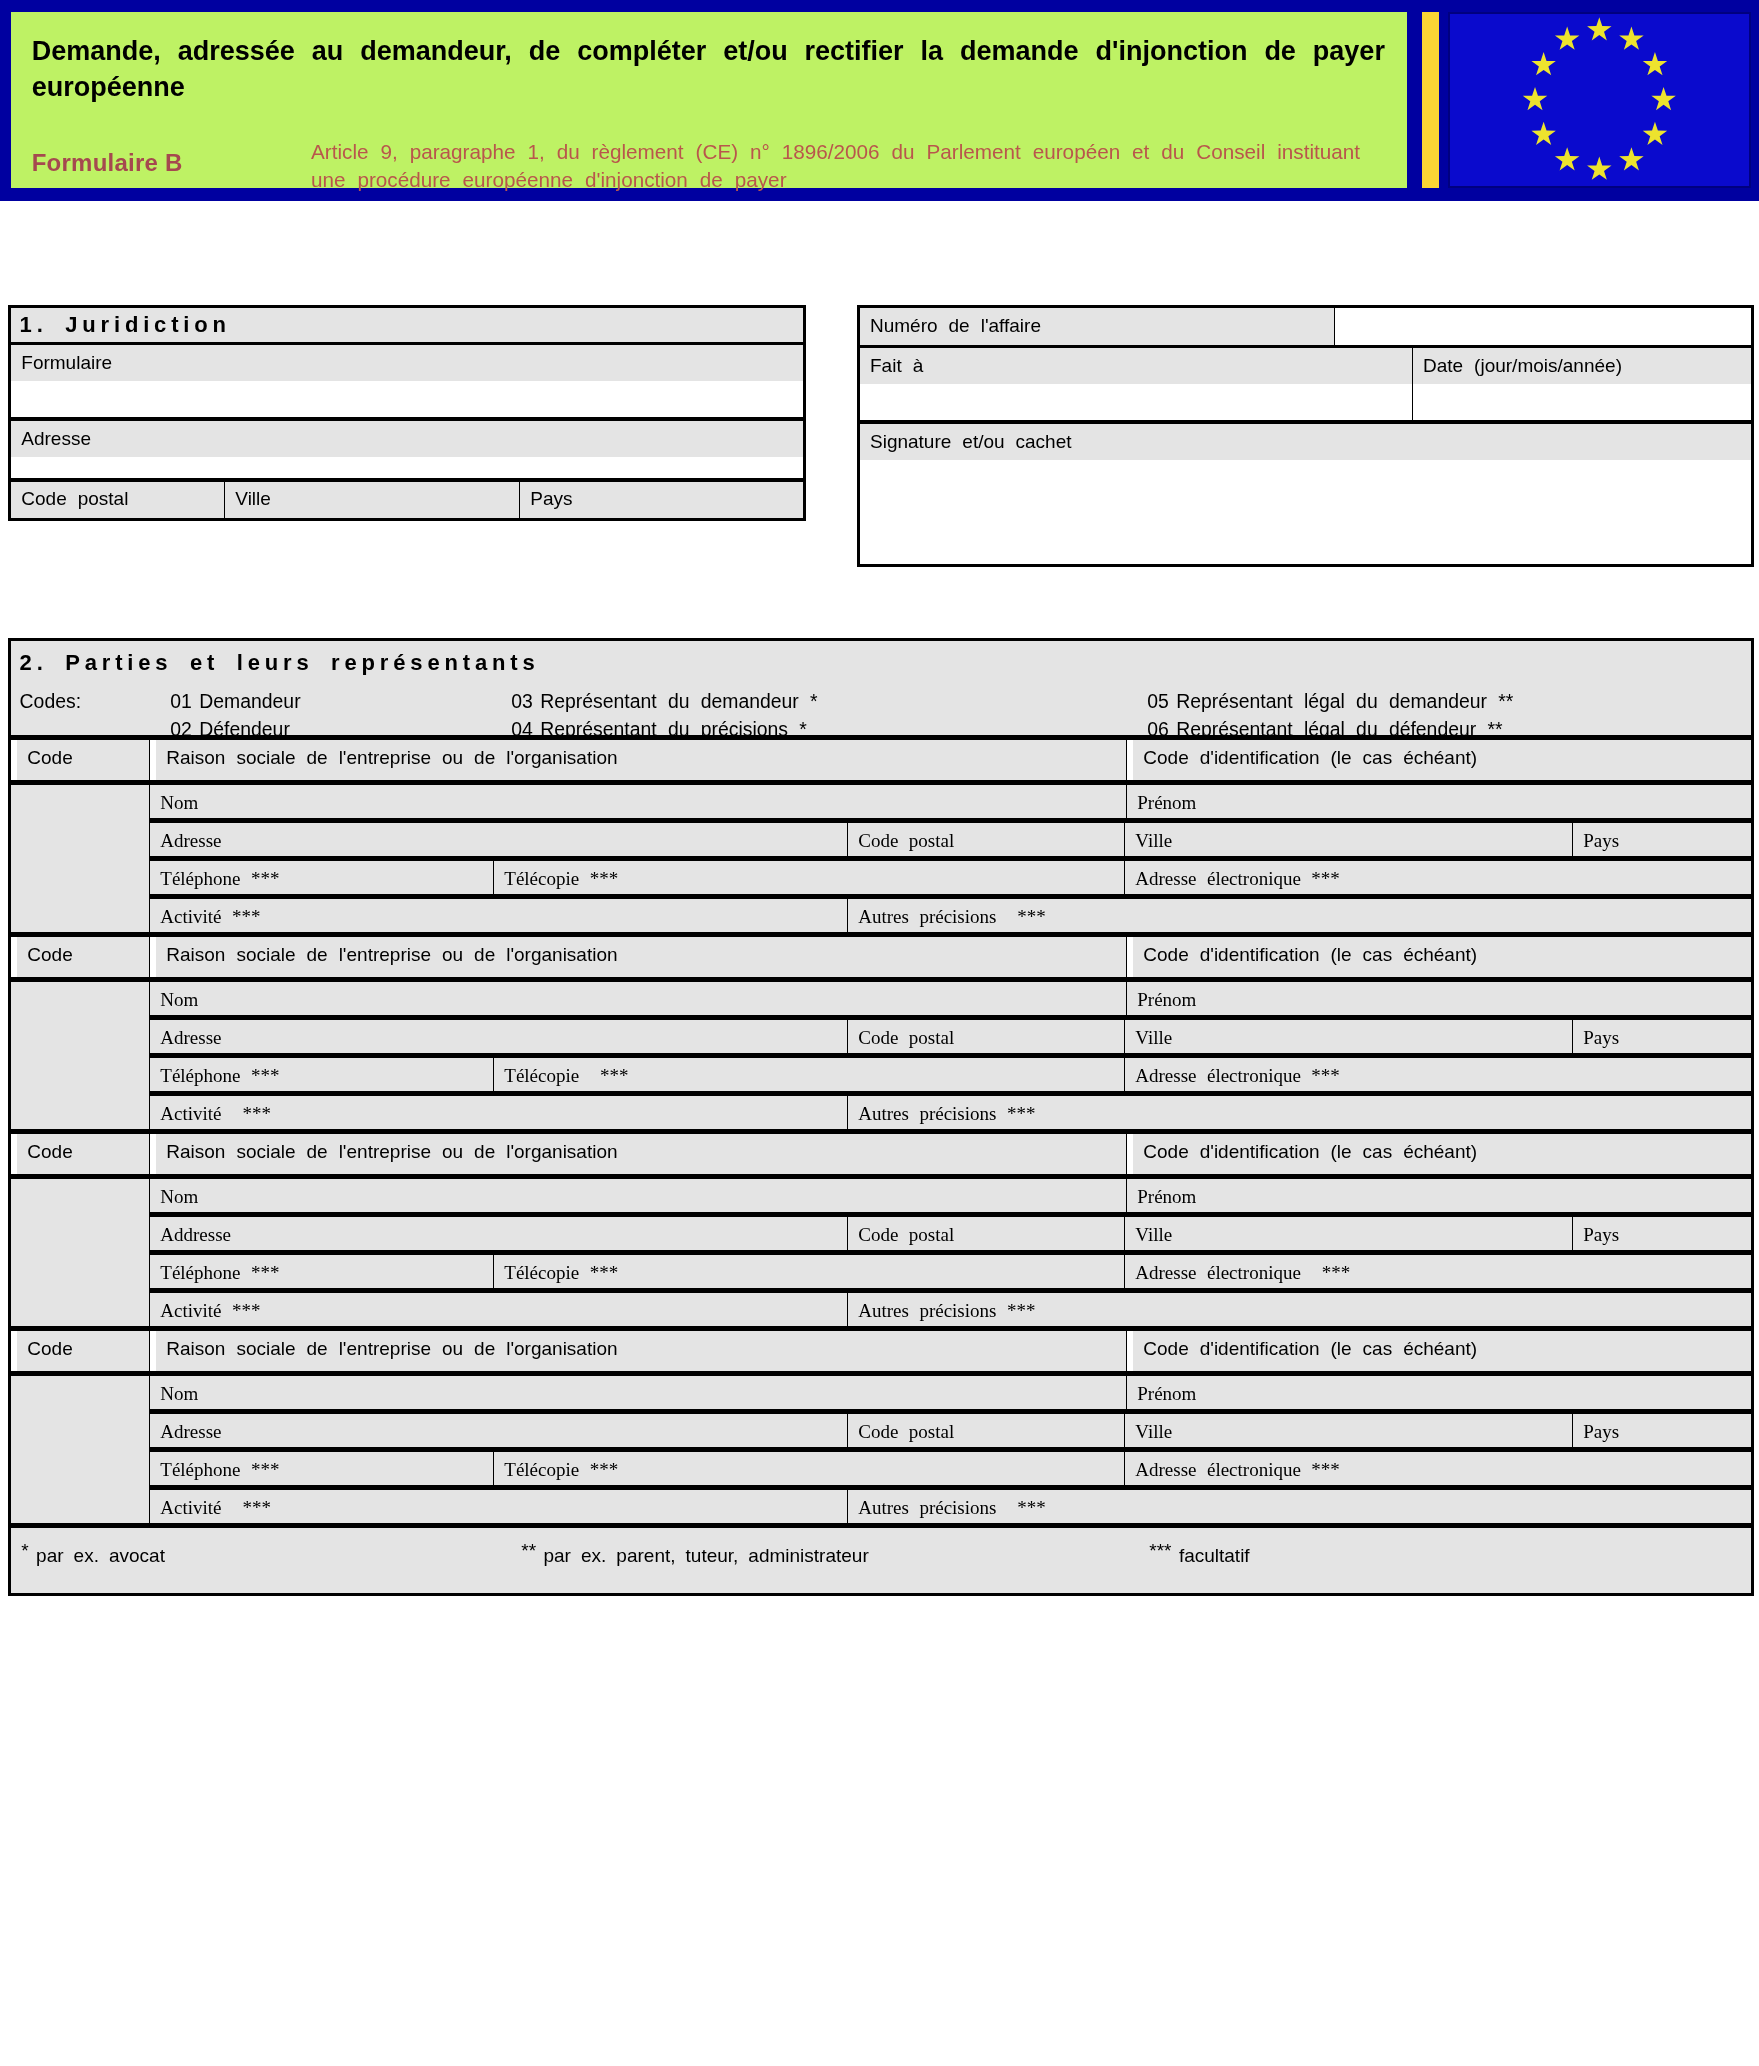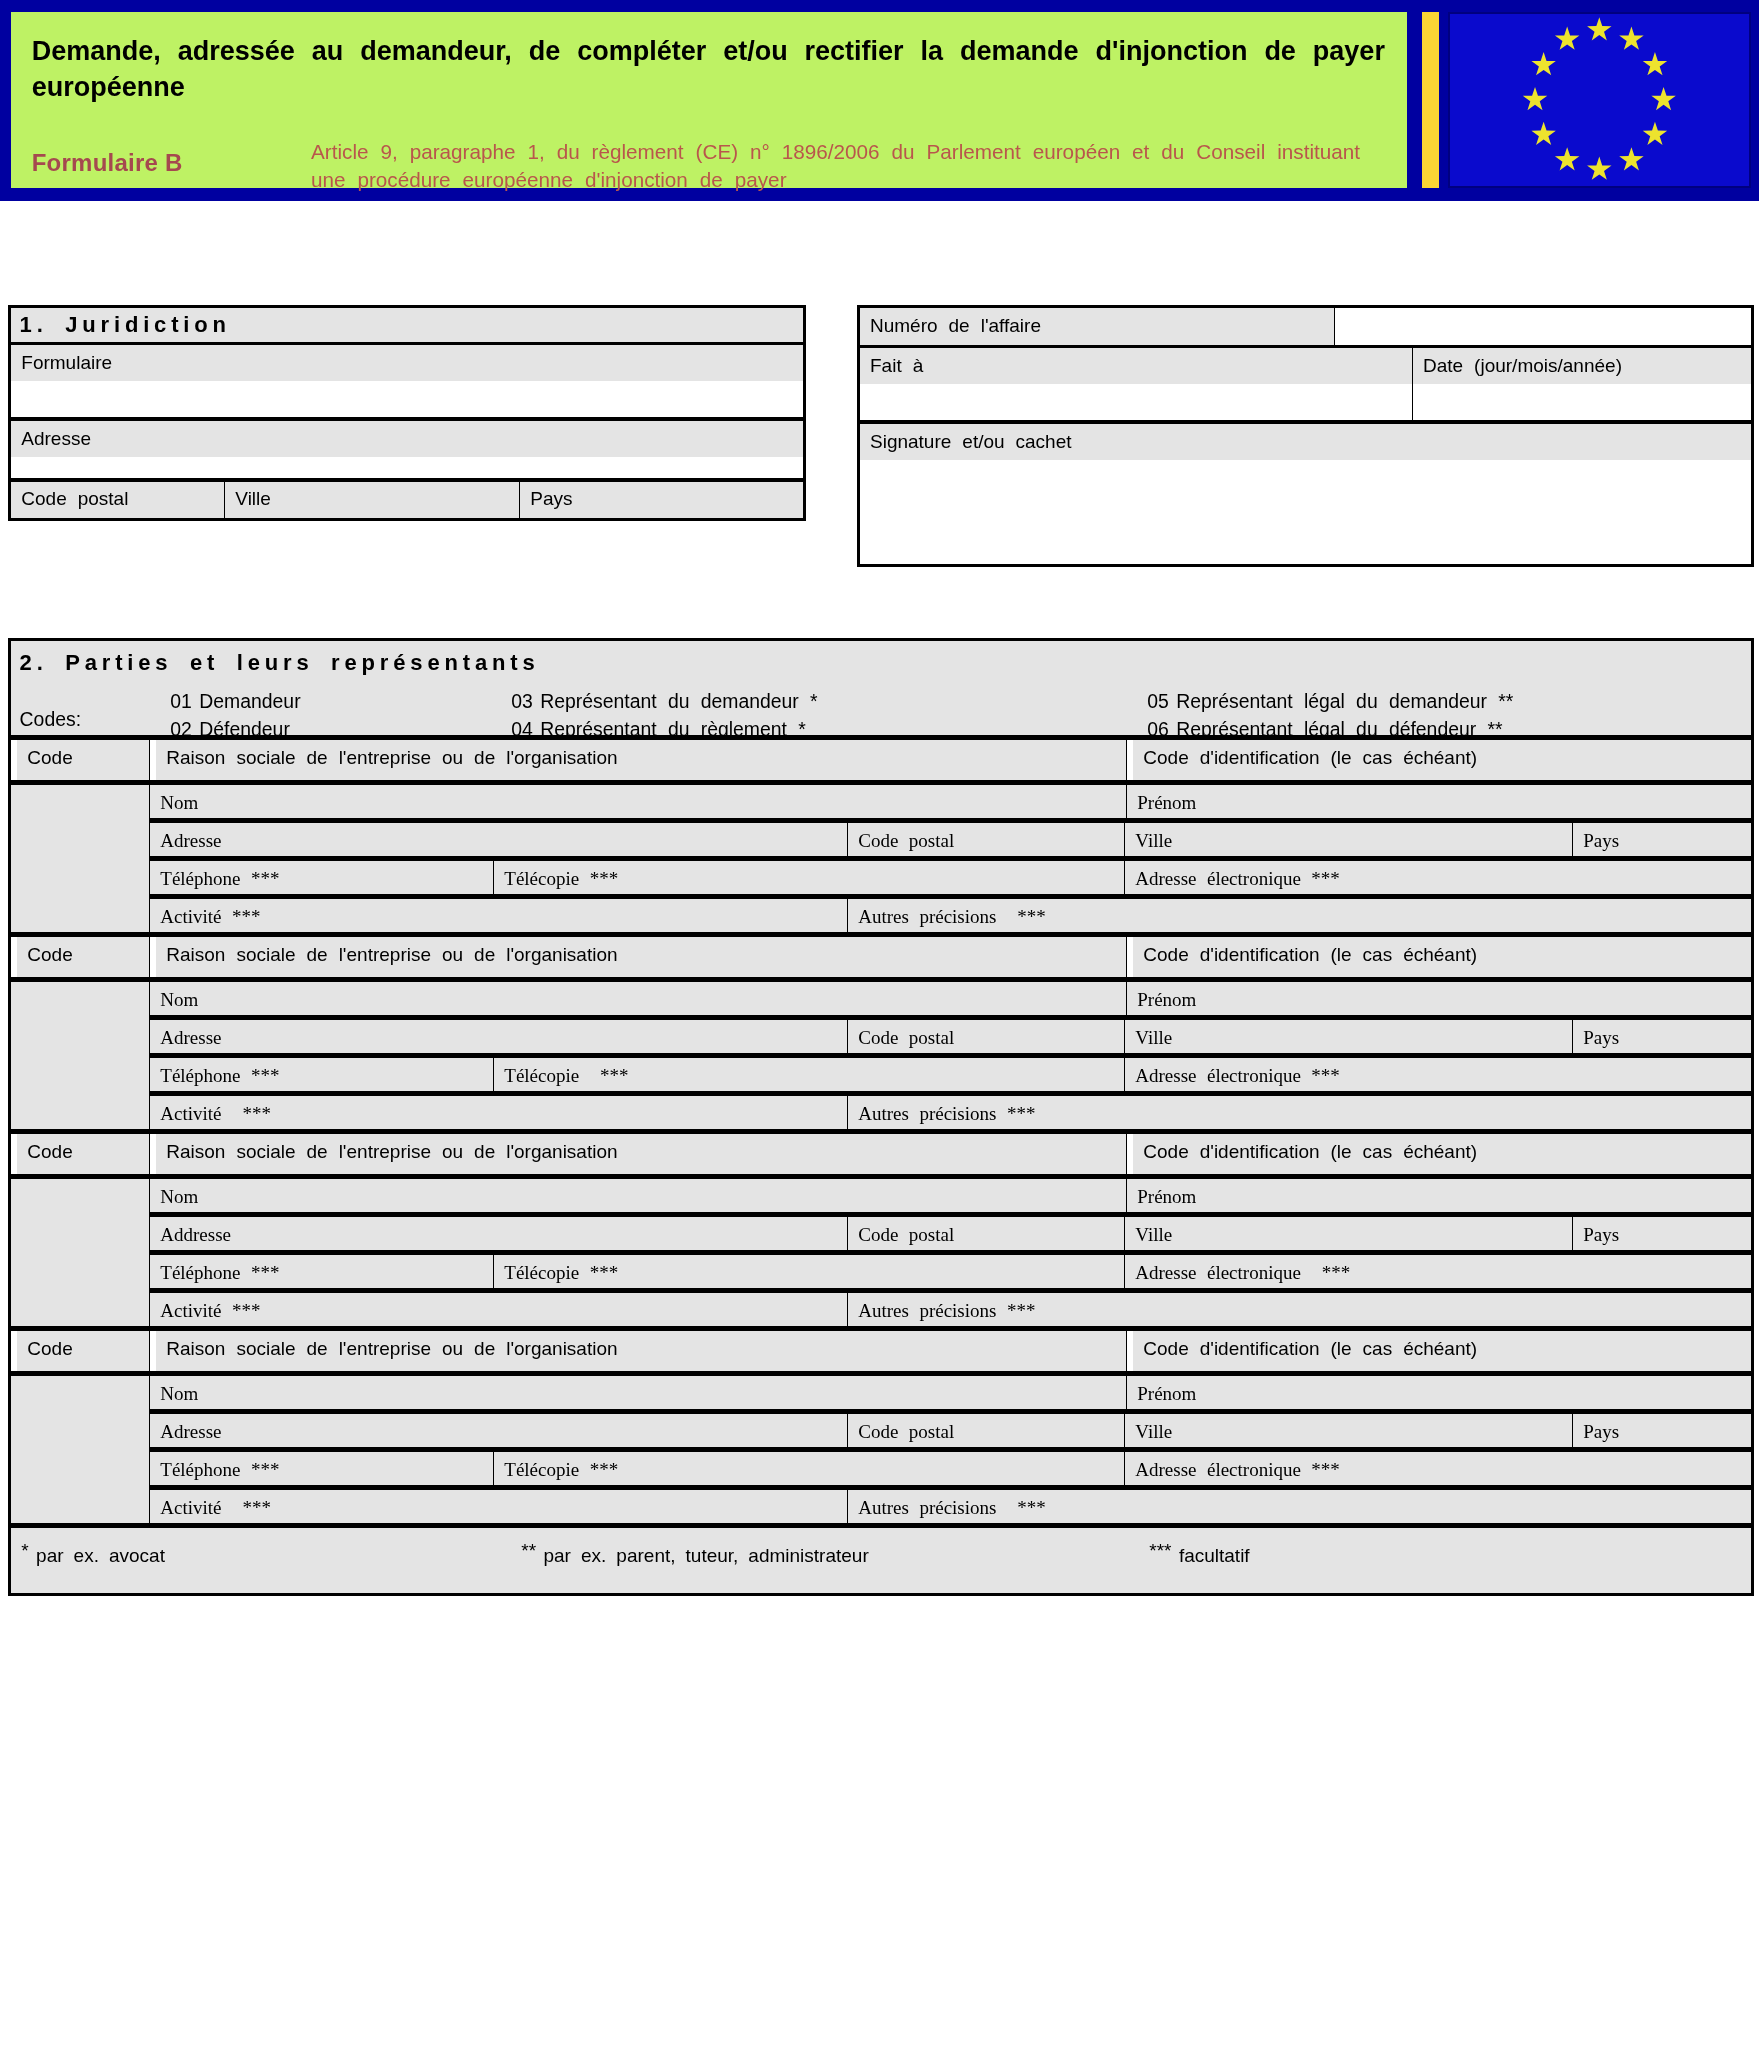--- a/index.html
+++ b/index.html
@@ -53,21 +53,21 @@
   .t1r .r2 .col.right { flex:1; }
   .t1r .r2 .lbl { height:36px; } .t1r .r2 .inp { height:36px; }
   .t1r .r3 .lbl { height:36px; } .t1r .r3 .inp { height:104px; }
 
   
   .t2 { left:8.3px; top:638px; width:1746px; }
   .s2h { position:relative; height:99px; background:#E4E4E4; border-bottom:5px solid #000; }
   .s2h .sec-title { position:absolute; left:8.3px; top:9px; }
   .codes { position:absolute; font-size:19.4px; word-spacing:.3em; }
   .codes .num { display:inline-block; min-width:29px; }
-  .cl  { left:8.3px;  top:67px;text-align:center; }
+  .cl  { left:8.3px;  top:49px;text-align:center; }
   .c01 { left:159px; top:49px; } .c02 { left:159px;  top:77px; }
   .c03 { left:500px;top:49px; } .c04 { left:500px; top:77px; }
   .c05 { left:1136px;top:49px; } .c06 { left:1136px; top:77px; }
 
   
   .block { border-bottom:5px solid #000; }
   .rowA { display:flex; border-bottom:5px solid #000; }
   .rowA .col { display:flex; flex-direction:column;padding-left:6px; }
   .rowA .col + .col { border-left:1.7px solid #000; }
   .rowA .lbl { height:40px; } .rowA .inp { height:45px; flex:1; }
@@ -170,21 +170,21 @@
     </div>
   </div>
 
   <div class="tbl t2">
     <div class="s2h">
       <span class="sec-title">2. Parties et leurs représentants</span>
       <span class="codes cl">Codes:</span>
       <span class="codes c01"><span class="num">01</span><span>Demandeur</span></span>
       <span class="codes c02"><span class="num">02</span><span>Défendeur</span></span>
       <span class="codes c03"><span class="num">03</span><span>Représentant du demandeur *</span></span>
-      <span class="codes c04"><span class="num">04</span><span>Représentant du règlement *</span></span>
+      <span class="codes c04"><span class="num">04</span><span>Représentant du précisions *</span></span>
       <span class="codes c05"><span class="num">05</span><span>Représentant légal du demandeur **</span></span>
       <span class="codes c06"><span class="num">06</span><span>Représentant légal du défendeur **</span></span>
     </div>
 
     <div class="block">
       <div class="rowA">
         <div class="col cA-code">
             <div class="lbl">Code</div>
             <div class="inp"></div>
           </div>

